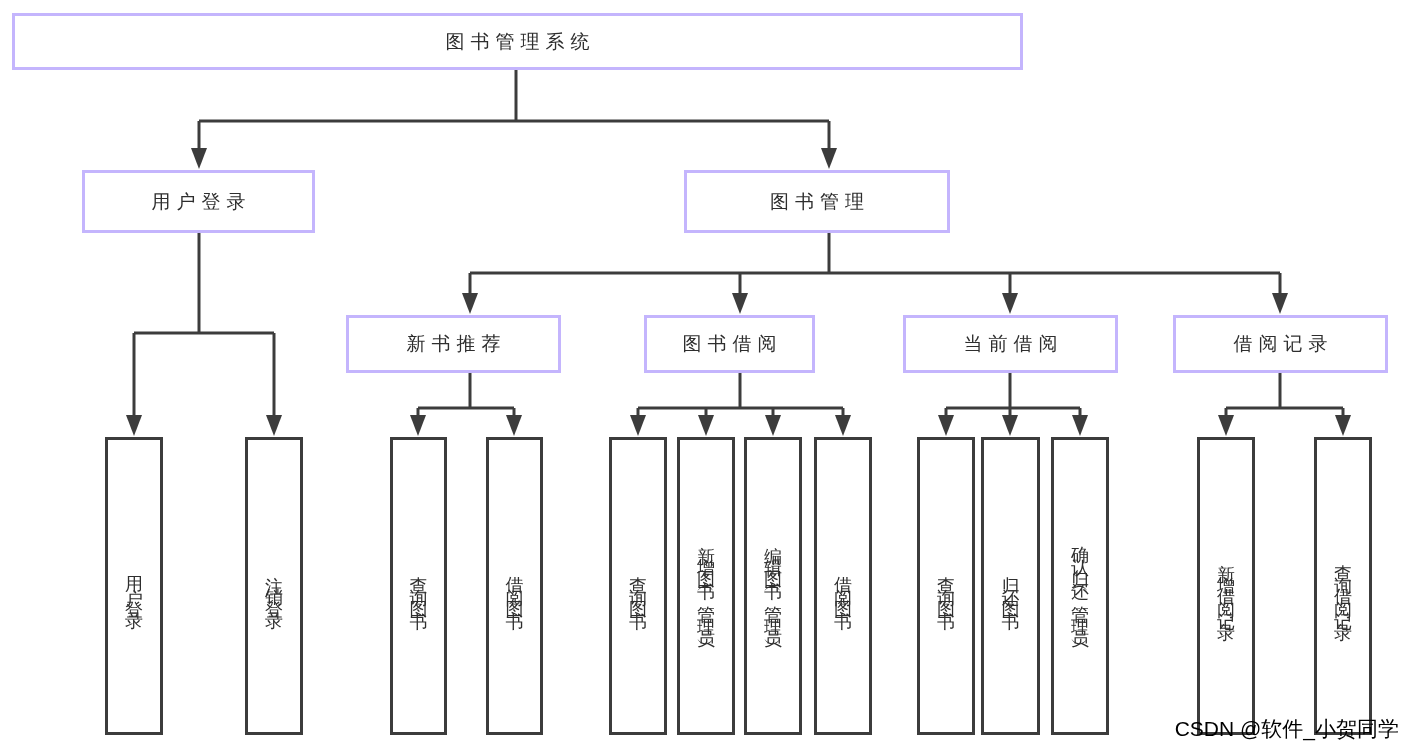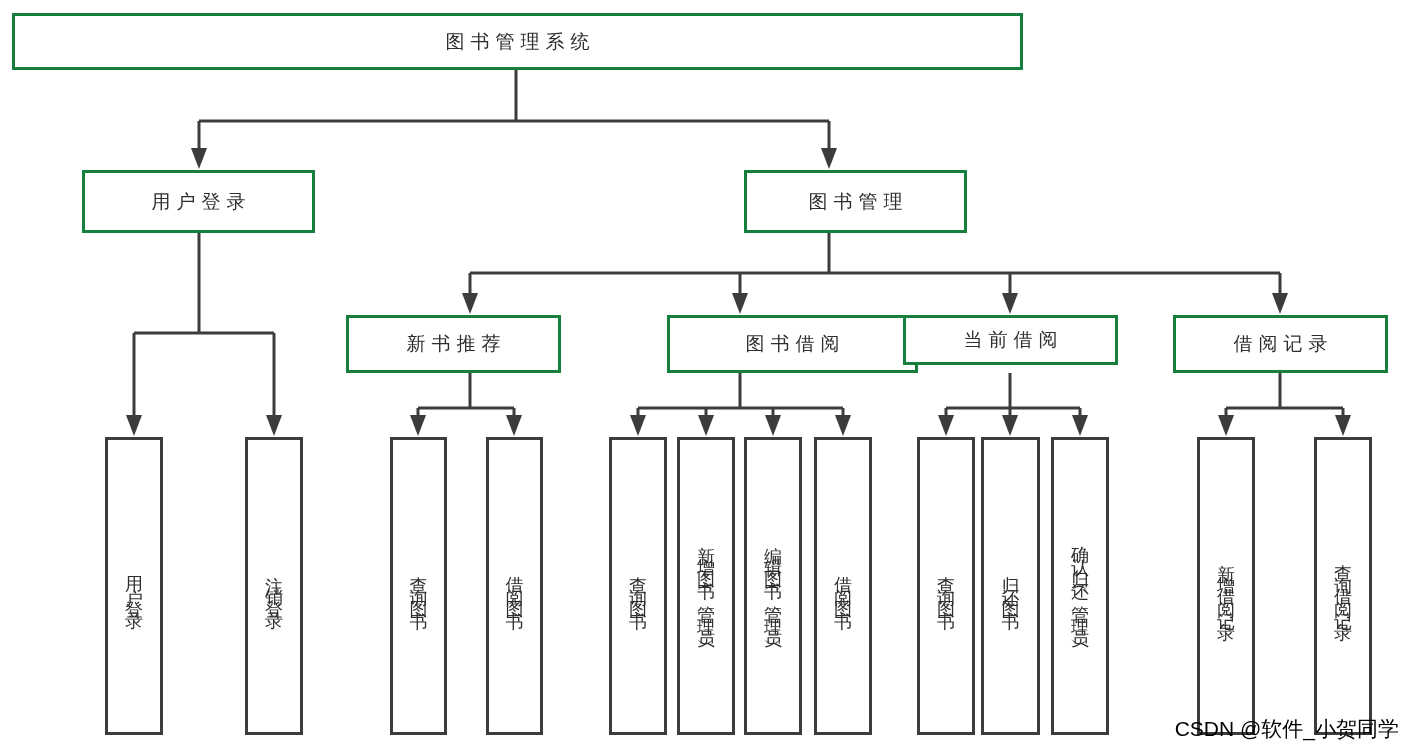--- a/index.html
+++ b/index.html
@@ -14,21 +14,21 @@
   svg.connectors {
     position: absolute;
     left: 0; top: 0;
     width: 1405px; height: 747px;
     z-index: 0;
   }
   .node {
     position: absolute;
     box-sizing: border-box;
     background: #ffffff;
-    border: 3px solid #15803d;
+    border: 3px solid #c4b5fd;
     display: flex;
     align-items: center;
     justify-content: center;
     z-index: 1;
   }
   .node .hlabel {
     font-size: 19px;
     letter-spacing: 6px;
     color: #2e2e2e;
     white-space: nowrap;
@@ -137,31 +137,31 @@
     </g>
   </svg>
 
   <div class="node" style="left:12px; top:13px; width:1011px; height:57px;">
     <span class="hlabel">图书管理系统</span>
   </div>
 
   <div class="node" style="left:82px; top:170px; width:233px; height:63px;">
     <span class="hlabel">用户登录</span>
   </div>
-  <div class="node" style="left:744px; top:170px; width:223px; height:63px;">
+  <div class="node" style="left:684px; top:170px; width:266px; height:63px;">
     <span class="hlabel">图书管理</span>
   </div>
 
   <div class="node" style="left:346px; top:315px; width:215px; height:58px;">
     <span class="hlabel">新书推荐</span>
   </div>
-  <div class="node" style="left:667px; top:315px; width:251px; height:58px;">
+  <div class="node" style="left:644px; top:315px; width:171px; height:58px;">
     <span class="hlabel">图书借阅</span>
   </div>
-  <div class="node" style="left:903px; top:315px; width:215px; height:50px;justify-content:center;">
+  <div class="node" style="left:903px; top:315px; width:215px; height:58px;justify-content:center;">
     <span class="hlabel">当前借阅</span>
   </div>
   <div class="node" style="left:1173px; top:315px; width:215px; height:58px;">
     <span class="hlabel">借阅记录</span>
   </div>
 
   <div class="leaf" style="left:105px; width:58px;">
     <span class="vlabel">用户登录</span>
   </div>
   <div class="leaf" style="left:245px; width:58px;">

